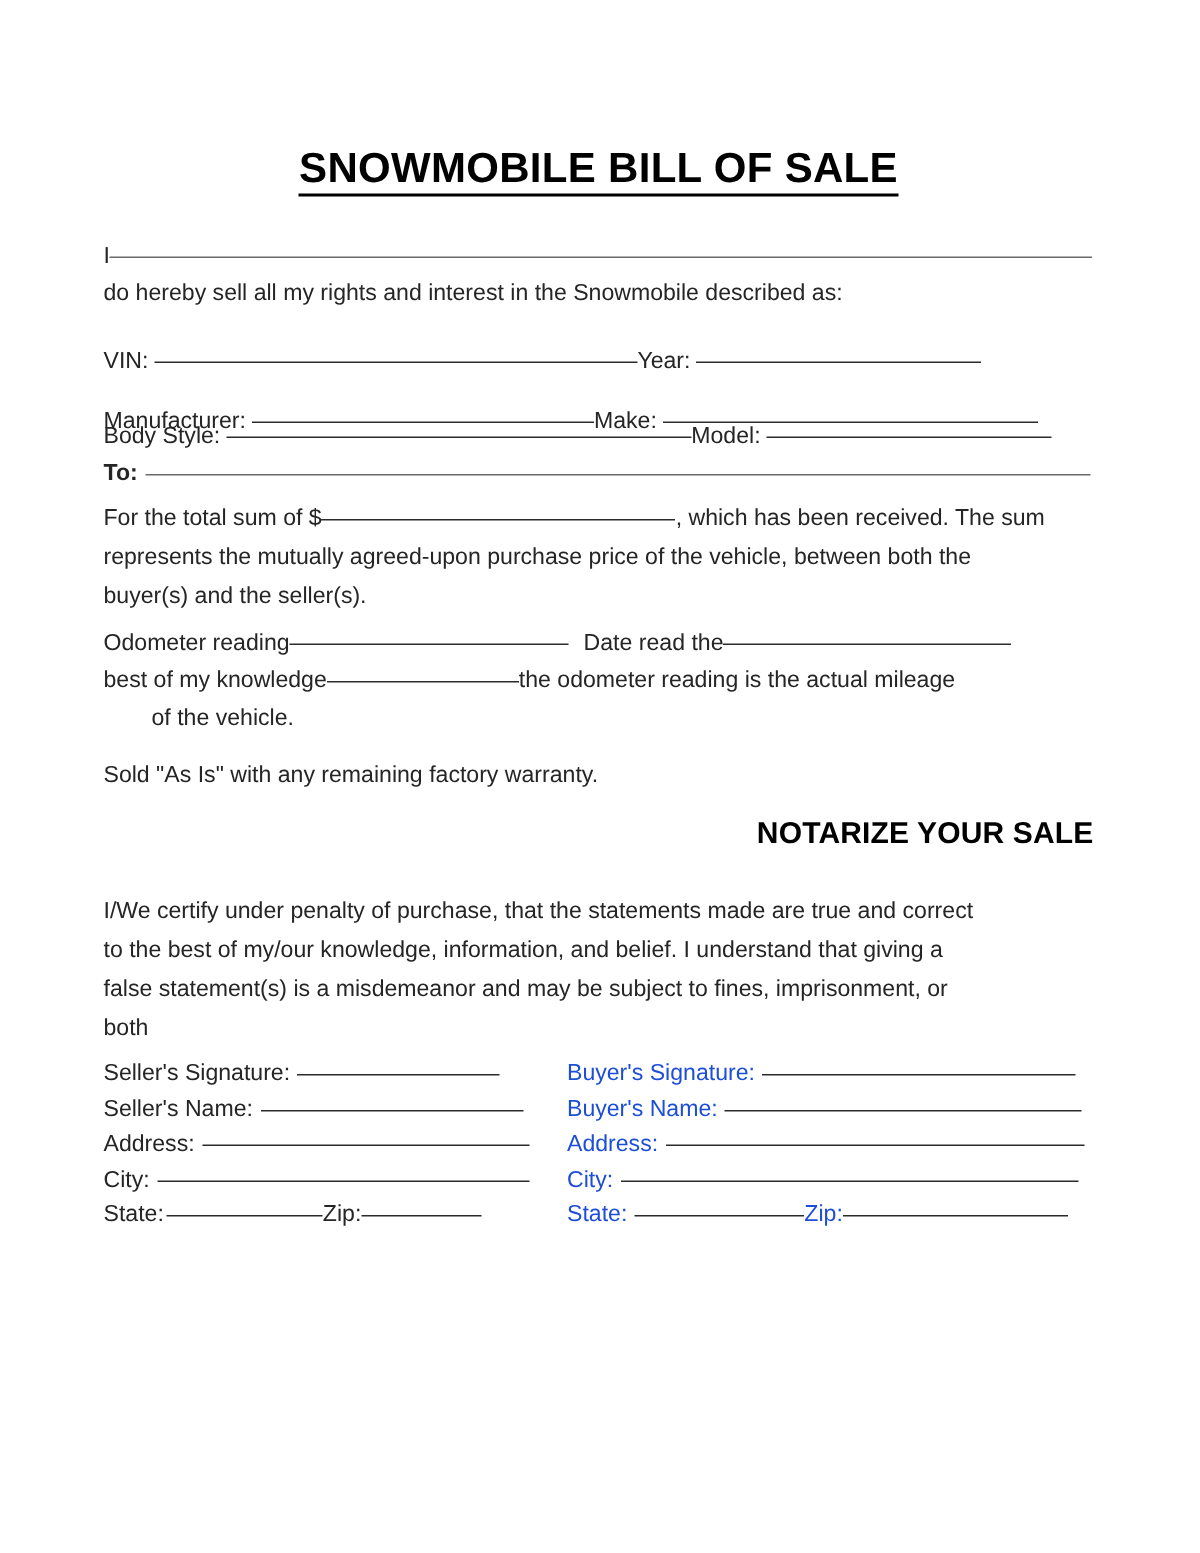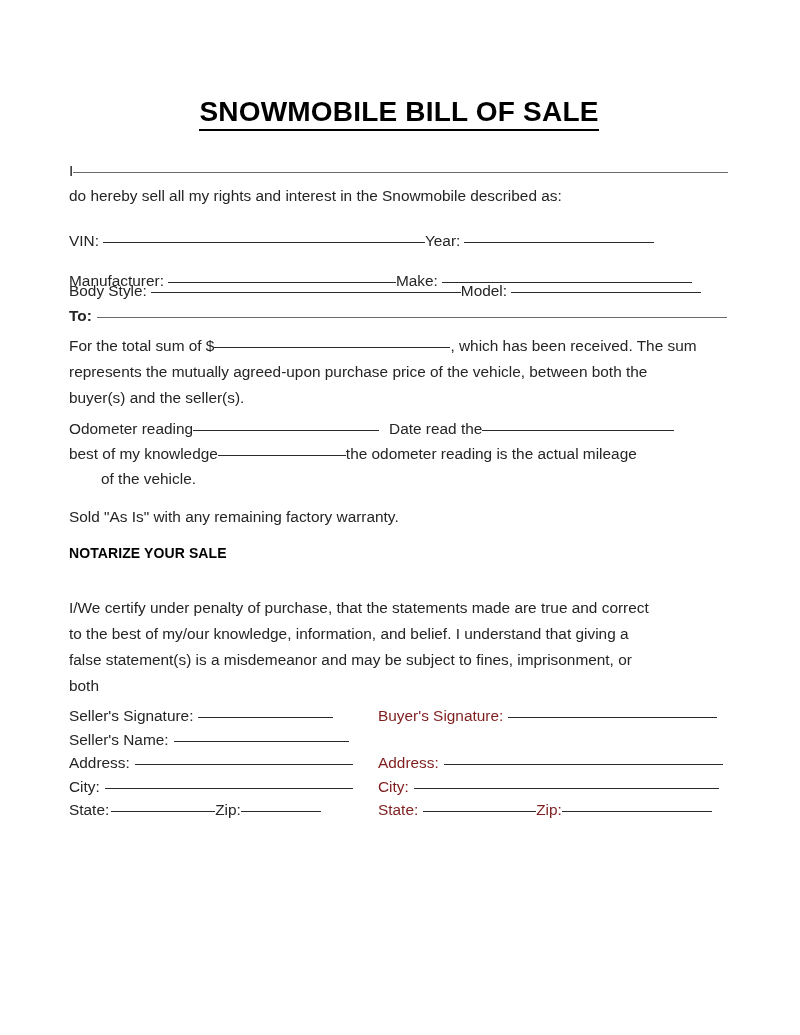--- a/index.html
+++ b/index.html
@@ -45,22 +45,22 @@
     border-bottom: 2.6px solid #000000;
     padding-bottom: 2px;
     display: inline-block;
     line-height: 1.12;
   }
 
   .section-title {
     position: absolute;
     left: 0;
     width: 660px;
-    text-align: left;
-    font-size: 14px;
+    text-align: right;
+    font-size: 20px;
     font-weight: bold;
     color: #000000;
     letter-spacing: 0.1px;
   }
 
   
   .tline {
     position: absolute;
     left: 0;
     font-size: 15.4px;
@@ -103,21 +103,21 @@
     font-size: 15.4px;
     color: #252525;
     white-space: nowrap;
   }
   .sig-col-right {
     position: absolute;
     left: 309px;
     top: 0;
     width: 352px;
     font-size: 15.4px;
-    color: #7f1d1d;
+    color: #1d4ed8;
     white-space: nowrap;
   }
 </style>
 </head>
 <body>
 
 <div class="page">
   <div class="content">
 
     <div class="doc-title">
@@ -179,20 +179,23 @@
         </div>
         <div class="sig-col-right">
           <span>Buyer's Signature:</span><span class="rule" style="width:209px;margin-left:5px;"></span>
         </div>
       </div>
 
       <div class="sig-row">
         <div class="sig-col-left">
           <span>Seller's Name:</span><span class="rule" style="width:175px;margin-left:5px;"></span>
         </div>
+        <div class="sig-col-right">
+          <span>Buyer's Name:</span><span class="rule" style="width:238px;margin-left:5px;"></span>
+        </div>
       </div>
 
       <div class="sig-row">
         <div class="sig-col-left">
           <span>Address:</span><span class="rule" style="width:218px;margin-left:5px;"></span>
         </div>
         <div class="sig-col-right">
           <span>Address:</span><span class="rule" style="width:279px;margin-left:5px;"></span>
         </div>
       </div>

